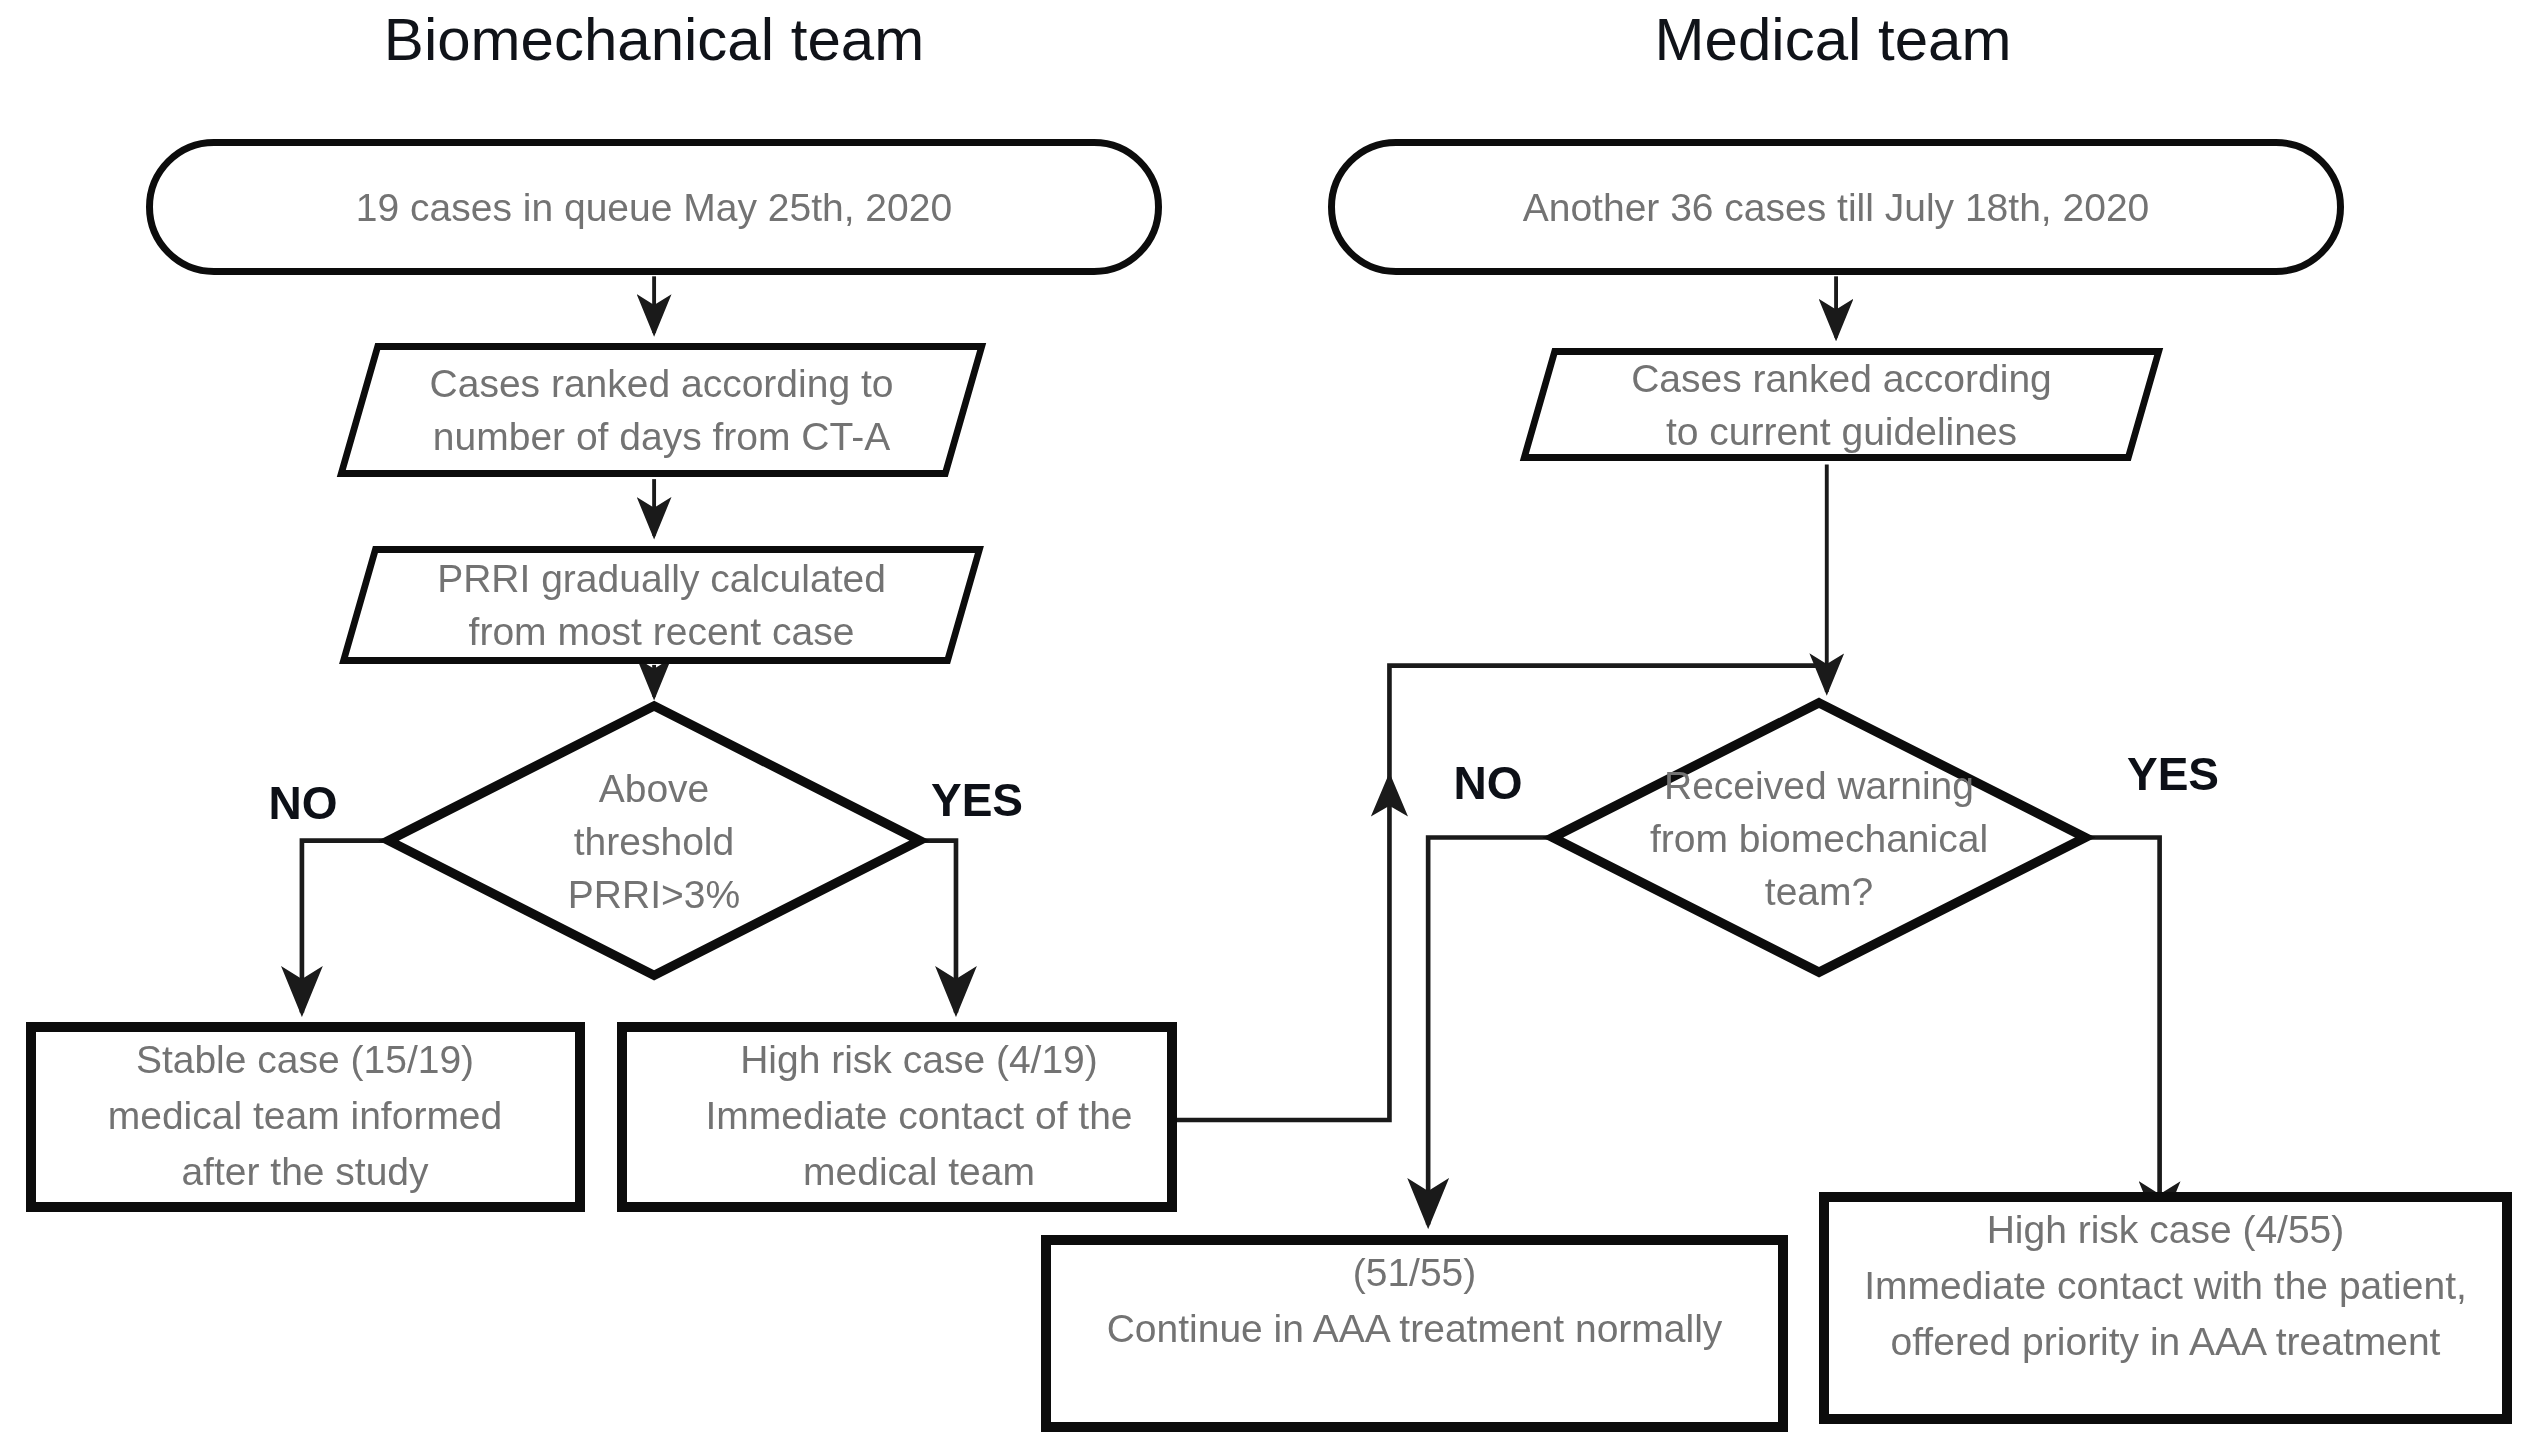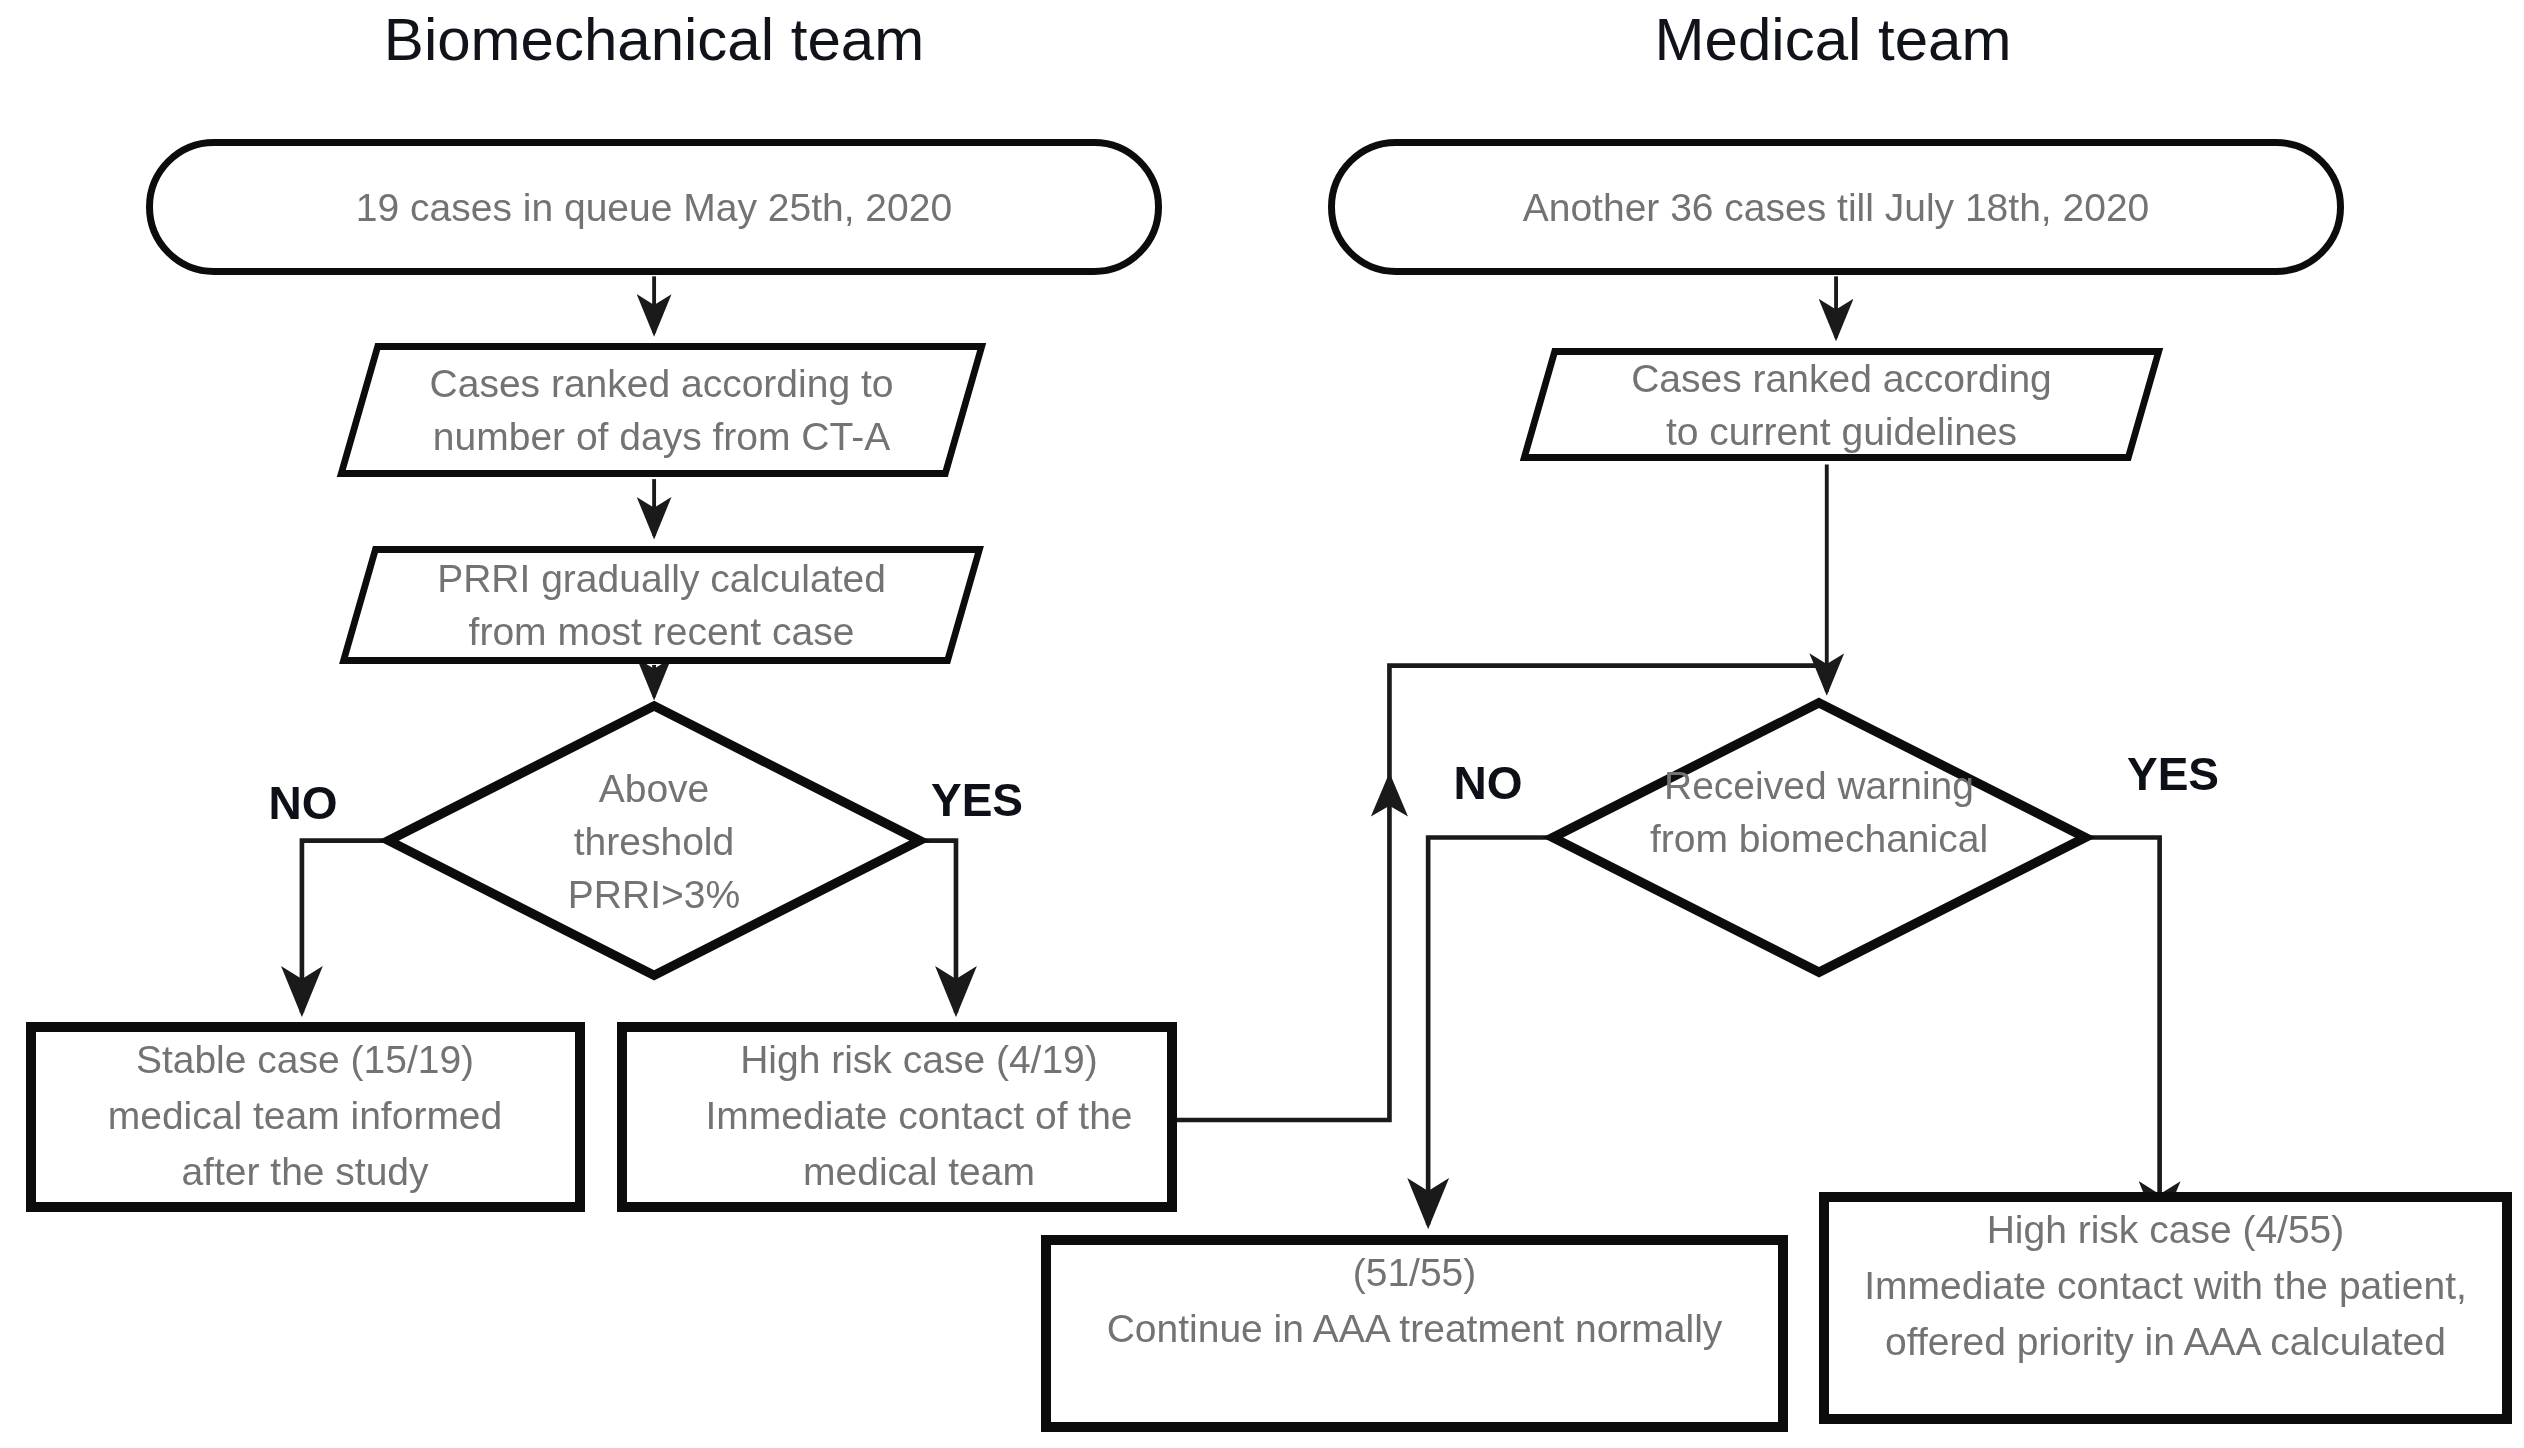--- a/index.html
+++ b/index.html
@@ -167,30 +167,31 @@
   <div class="para" style="left:1536px; top:348px; width:611px; height:113px;">
     <div class="para-inner">
       <div class="shape-text">Cases ranked according</div>
       <div class="shape-text">to current guidelines</div>
     </div>
   </div>
 
   <div class="diamond-text" style="left:1618px; top:759px;">
     <div class="shape-text">Received warning</div>
     <div class="shape-text">from biomechanical</div>
+    <div class="shape-text">team?</div>
   </div>
 
   <div class="branch-label" style="left:1488px; top:783px;">NO</div>
   <div class="branch-label" style="left:2173px; top:774px;">YES</div>
 
   <div class="pbox" style="left:1041px; top:1235px; width:747px; height:197px;">
     <div class="shape-text">(51/55)</div>
     <div class="shape-text">Continue in AAA treatment normally</div>
   </div>
 
   <div class="pbox" style="left:1819px; top:1192px; width:693px; height:232px;">
     <div class="shape-text">High risk case (4/55)</div>
     <div class="shape-text">Immediate contact with the patient,</div>
-    <div class="shape-text">offered priority in AAA calculated</div>
+    <div class="shape-text">offered priority in AAA treatment</div>
   </div>
 
 </div>
 
 
 </body></html>

